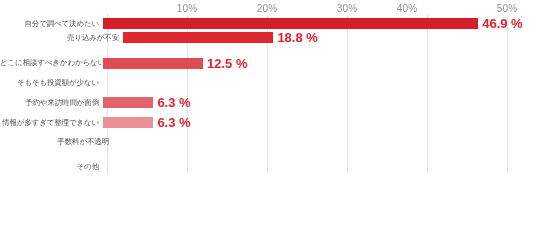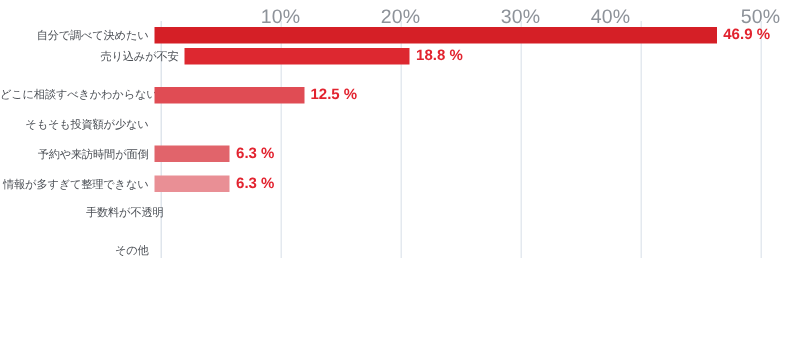--- a/index.html
+++ b/index.html
@@ -26,21 +26,21 @@
     position: absolute;
     left: 0;
     top: 0;
     width: 536px;
     height: 16px;
   }
   .x-tick-label {
     position: absolute;
     top: 3px;
     transform: translateX(-50%);
-    font-size: 13px;
+    font-size: 10px;
     color: #8d9299;
     white-space: nowrap;
     letter-spacing: 0.1px;
   }
 
   
   #plot-area {
     position: absolute;
     left: 107px;
     top: 14px;
@@ -95,21 +95,21 @@
     flex: 1 1 auto;
     height: 100%;
     display: flex;
     align-items: center;
   }
   .bar {
     height: 100%;
     border-radius: 0;
   }
   .bar-value {
-    font-size: 10px;
+    font-size: 13px;
     font-weight: bold;
     color: #e2232f;
     margin-left: 4px;
     white-space: nowrap;
     letter-spacing: 0px;
   }
 </style>
 </head>
 <body>
 

